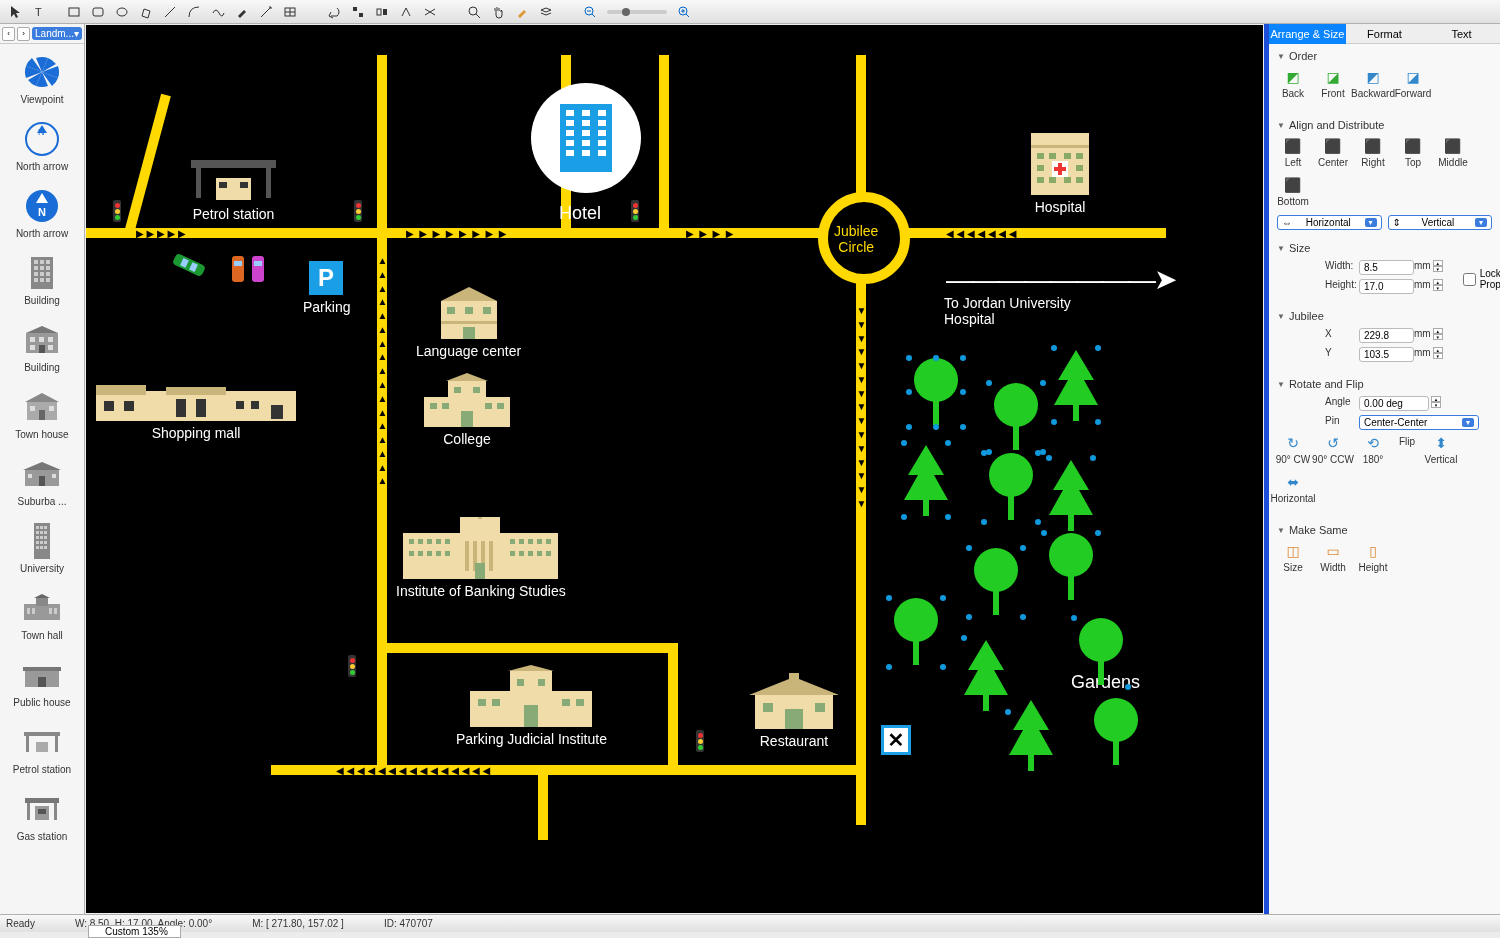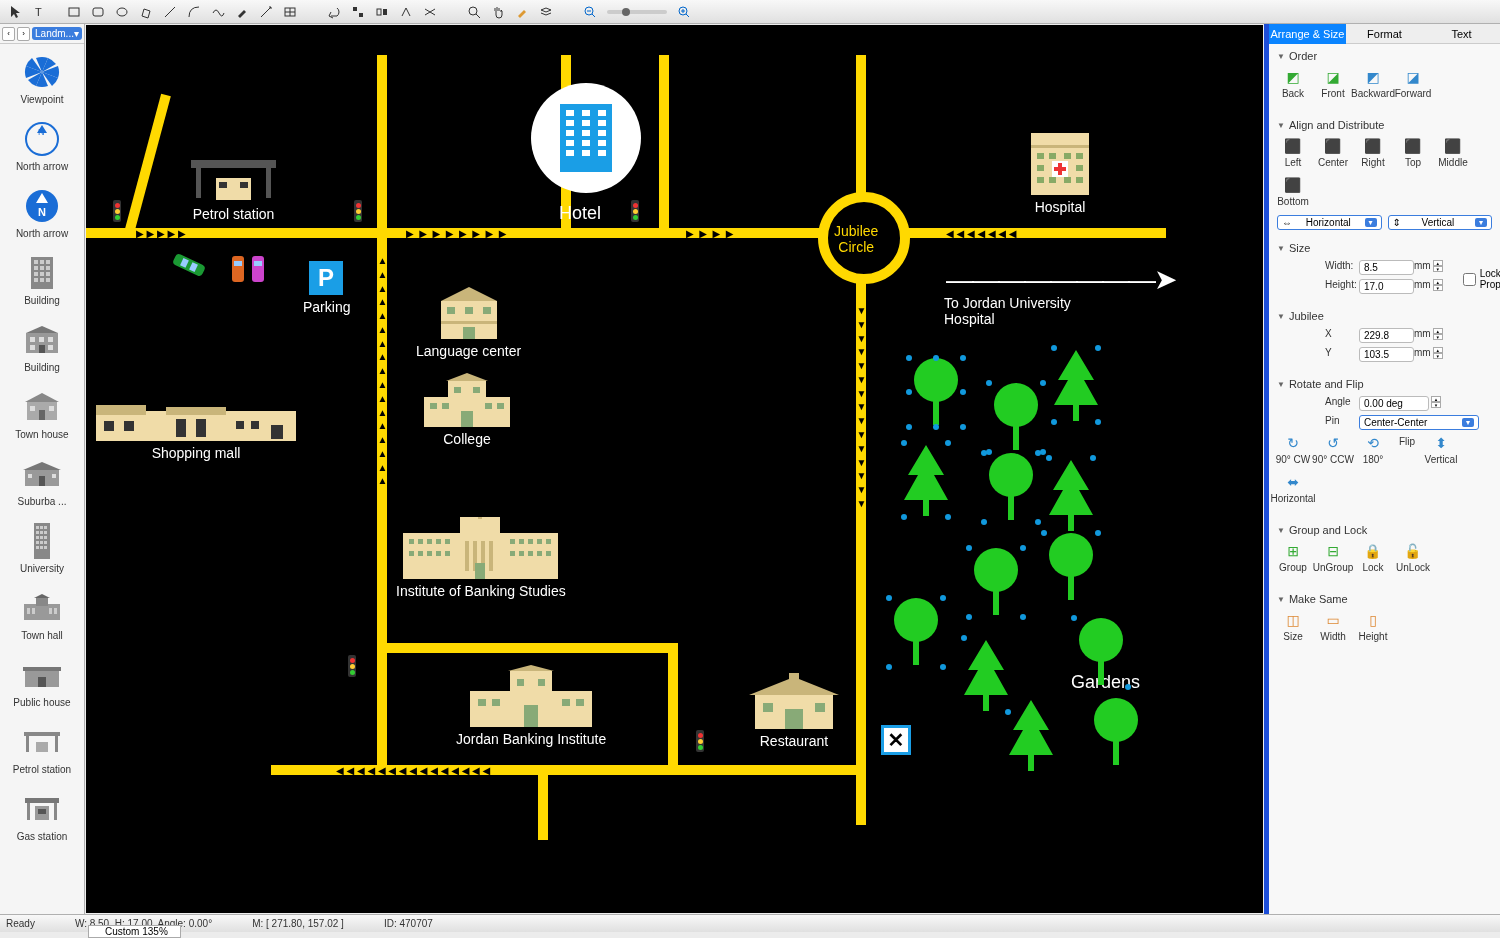--- a/index.html
+++ b/index.html
@@ -583,21 +583,21 @@
               <rect x="62" y="24" width="4" height="30"></rect>
               <rect x="70" y="24" width="4" height="30"></rect>
               <rect x="78" y="24" width="4" height="30"></rect>
               <rect x="86" y="24" width="4" height="30"></rect>
             </g>
             <rect x="72" y="46" width="10" height="16" fill="#8a7"></rect>
           </svg>
         <span class="blbl">Institute of Banking Studies</span>
       </div>
 
-      <div class="building" style="left:10px;top:380px">
+      <div class="building" style="left:10px;top:360px">
         <svg width="200" height="36" viewBox="0 0 200 36">
             <rect x="0" y="6" width="200" height="30" fill="#f0dca8"></rect>
             <rect x="0" y="0" width="50" height="10" fill="#c9b57a"></rect>
             <rect x="70" y="2" width="60" height="8" fill="#c9b57a"></rect>
             <g fill="#333">
               <rect x="8" y="16" width="10" height="10"></rect>
               <rect x="28" y="16" width="10" height="10"></rect>
               <rect x="80" y="14" width="10" height="18"></rect>
               <rect x="100" y="14" width="10" height="18"></rect>
               <rect x="140" y="16" width="8" height="8"></rect>
@@ -616,21 +616,21 @@
             <g fill="#8a7">
               <rect x="8" y="34" width="8" height="7"></rect>
               <rect x="22" y="34" width="8" height="7"></rect>
               <rect x="92" y="34" width="8" height="7"></rect>
               <rect x="106" y="34" width="8" height="7"></rect>
               <rect x="47" y="14" width="7" height="7"></rect>
               <rect x="68" y="14" width="7" height="7"></rect>
             </g>
             <rect x="54" y="40" width="14" height="22" fill="#8a7"></rect>
           </svg>
-        <span class="blbl">Jordan Banking Institute</span>
+        <span class="blbl">Parking Judicial Institute</span>
       </div>
 
       <div class="building" style="left:663px;top:648px">
         <svg width="90" height="56" viewBox="0 0 90 56">
             <rect x="6" y="22" width="78" height="34" fill="#f0dca8"></rect>
             <path d="M0 22L45 4 90 22z" fill="#c9b57a"></path>
             <rect x="40" y="0" width="10" height="8" fill="#c9b57a"></rect>
             <g fill="#8a7">
               <rect x="14" y="30" width="10" height="9"></rect>
               <rect x="66" y="30" width="10" height="9"></rect>
@@ -922,41 +922,20 @@
             <div class="ic-sm" style="color:#38c">⬍</div>
             <span>Vertical</span>
           </div>
         <div class="btn-col">
             <div class="ic-sm" style="color:#38c">⬌</div>
             <span>Horizontal</span>
           </div>
       </div>
     </div>
 
-    <div class="sect">
-      <div class="sect-h">Group and Lock</div>
-      <div class="btn-row">
-        <div class="btn-col">
-            <div class="ic-sm" style="color:#3a3">⊞</div>
-            <span>Group</span>
-          </div>
-        <div class="btn-col">
-            <div class="ic-sm" style="color:#3a3">⊟</div>
-            <span>UnGroup</span>
-          </div>
-        <div class="btn-col">
-            <div class="ic-sm" style="color:#888">🔒</div>
-            <span>Lock</span>
-          </div>
-        <div class="btn-col">
-            <div class="ic-sm" style="color:#ccc">🔓</div>
-            <span>UnLock</span>
-          </div>
-      </div>
-    </div>
 
     <div class="sect">
       <div class="sect-h">Make Same</div>
       <div class="btn-row">
         <div class="btn-col">
             <div class="ic-sm" style="color:#d83">◫</div>
             <span>Size</span>
           </div>
         <div class="btn-col">
             <div class="ic-sm" style="color:#d83">▭</div>

